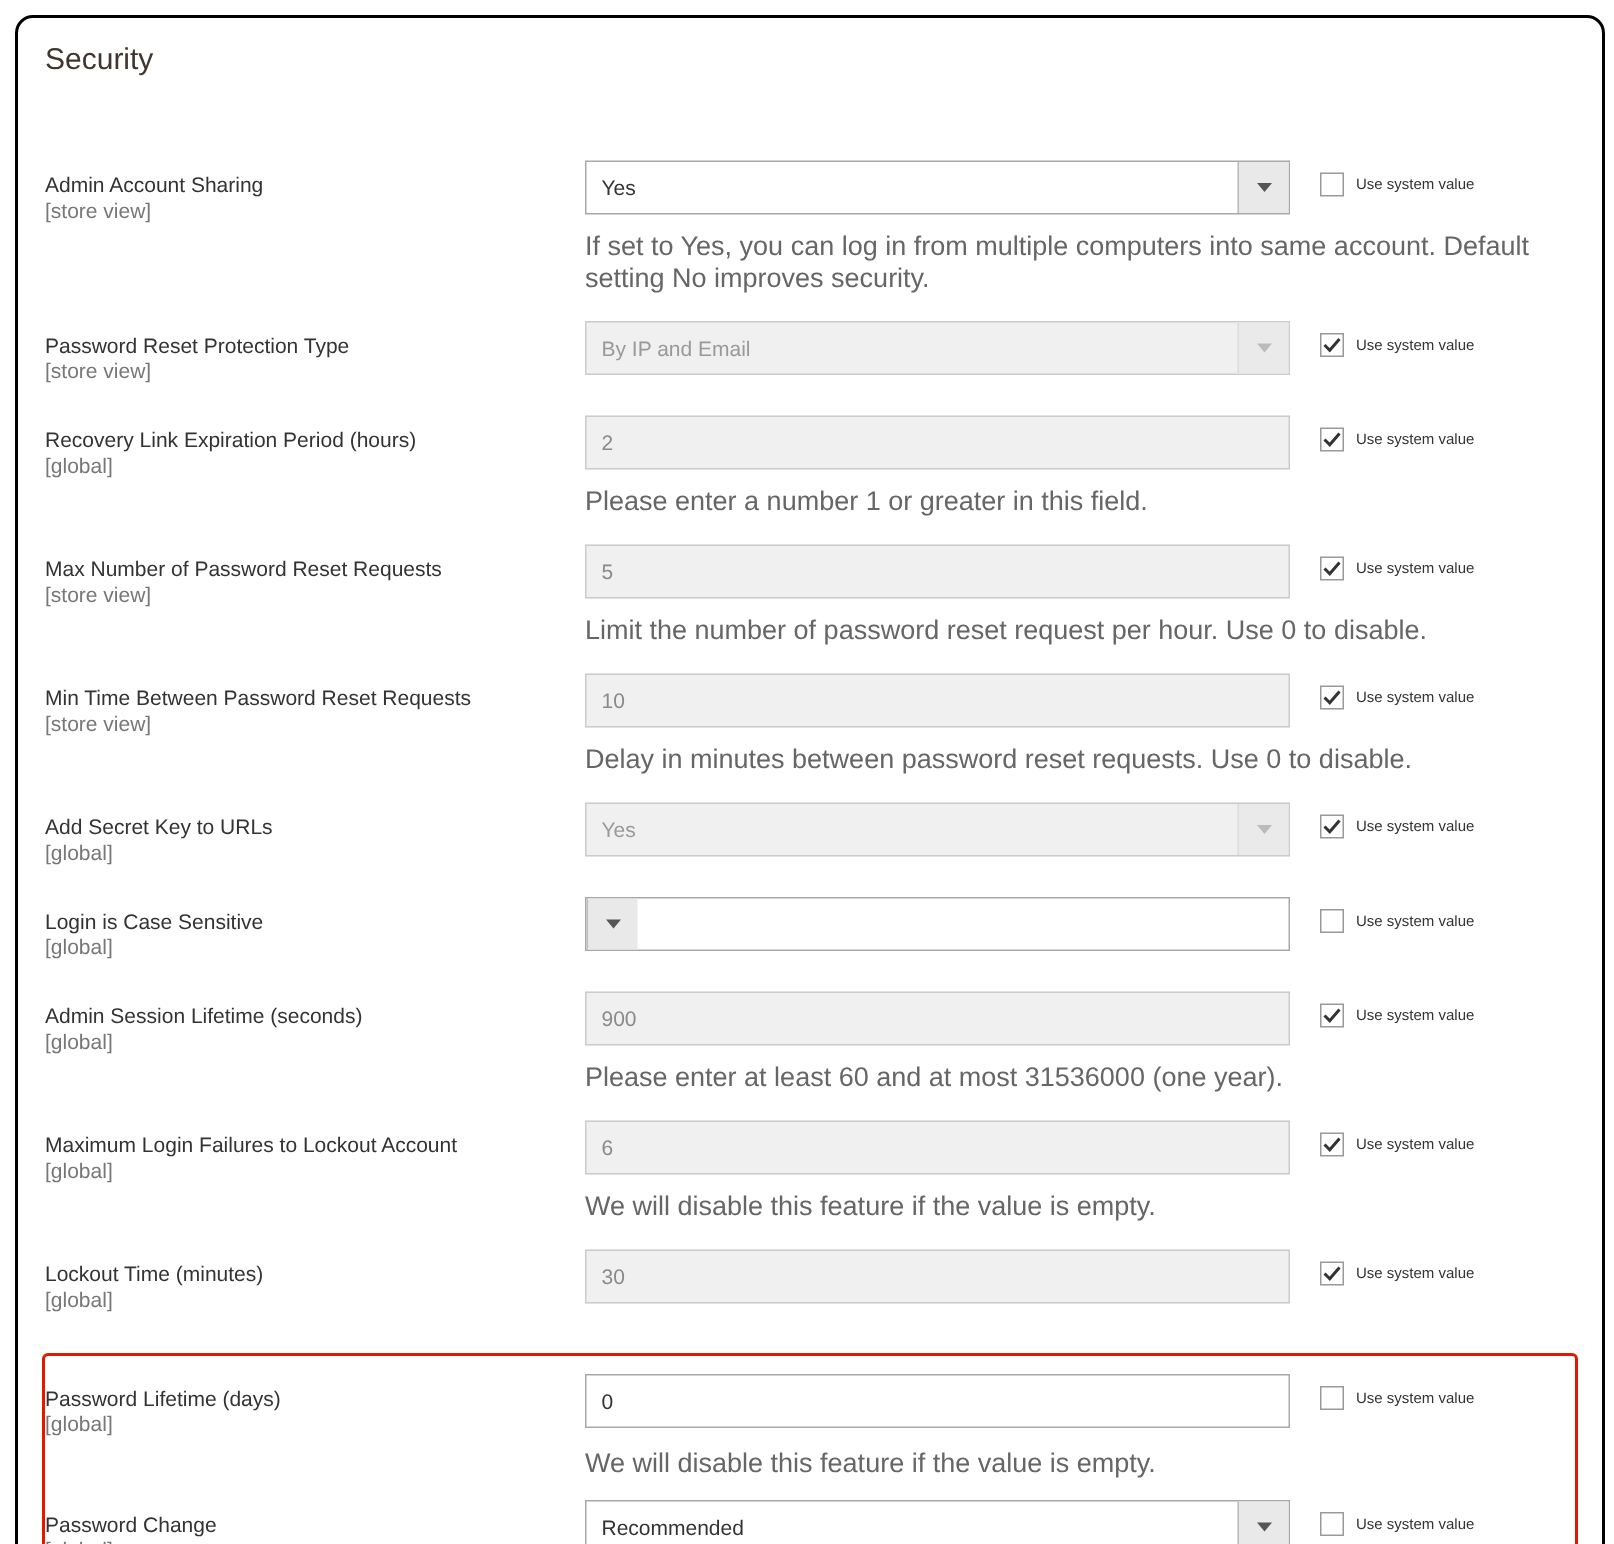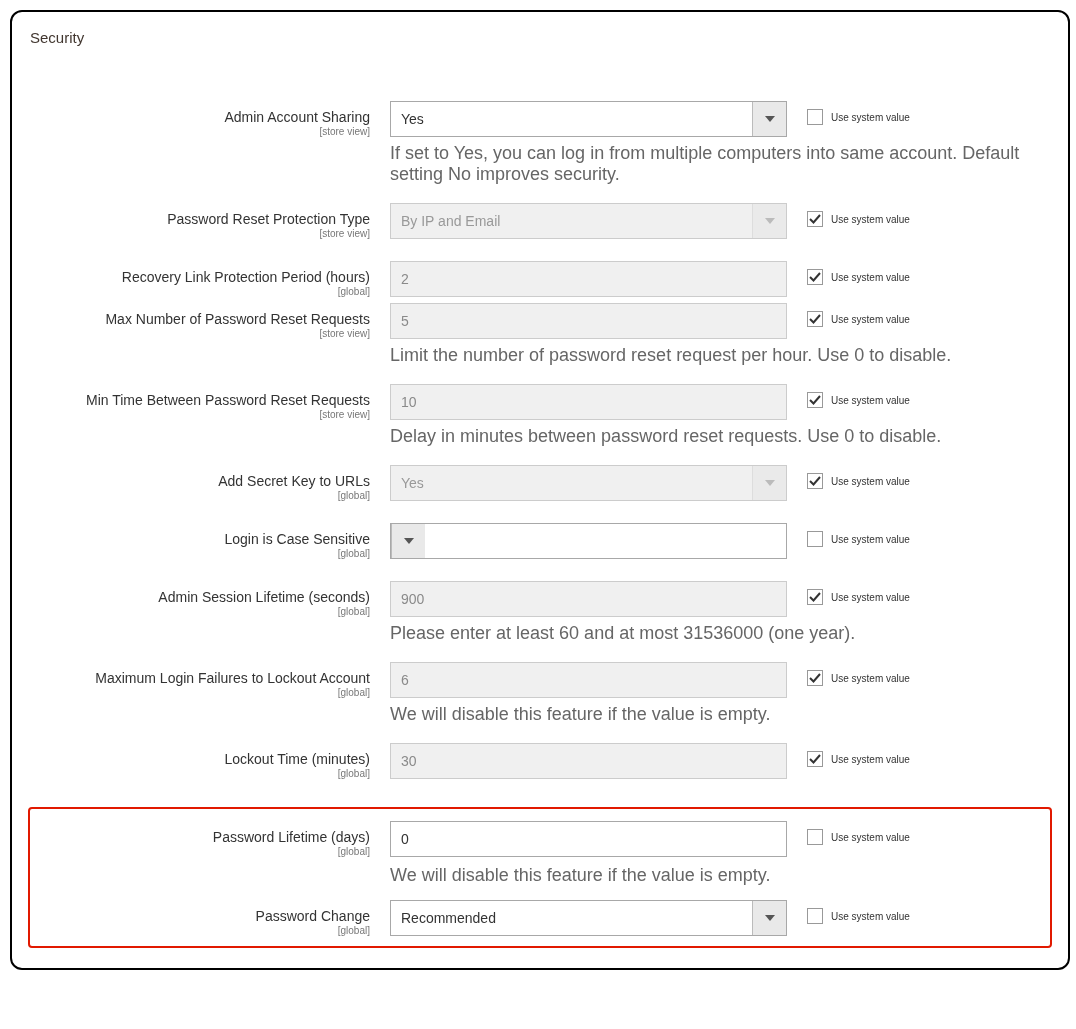--- a/index.html
+++ b/index.html
@@ -12,50 +12,49 @@
     font-size: 14px;
   }
   .panel {
     width: 1060px;
     border: 2px solid #000;
     border-radius: 12px;
     padding: 15px 18px 20px 18px;
     position: relative;
   }
   .section-title {
-    font-size: 15px;
+    font-size: 20px;
     color: #41362f;
     margin: 2px 0 55px 0;
     font-weight: 400;
   }
   .row {
     display: flex;
     align-items: flex-start;
     margin-bottom: 22px;
   }
   .row.has-note { margin-bottom: 6px; }
   .label-col {
     width: 360px;
-    text-align: right;
     padding-right: 20px;
     padding-top: 8px;
     flex-shrink: 0;
   }
   .label-text {
     color: #333;
     font-size: 14px;
   }
   .scope {
     display: block;
-    font-size: 10px;
+    font-size: 14px;
     color: #777;
     margin-top: 1px;
   }
   .field-col {
-    width: 397px;
+    width: 470px;
     flex-shrink: 0;
   }
   .sys-col {
     padding-left: 20px;
     display: flex;
     align-items: center;
     padding-top: 8px;
     flex-shrink: 0;
   }
   .note {
@@ -179,35 +178,36 @@
           <svg width="12" height="12" viewBox="0 0 12 12">
             <path d="M1 6 L4.5 9.5 L11 2" stroke="#333" stroke-width="2" fill="none"></path>
           </svg>
         </span>
       <span class="sys-label">Use system value</span>
     </div>
   </div>
 
   <div class="row has-note">
     <div class="label-col">
-      <span class="label-text">Recovery Link Protection Period (hours)</span>
+      <span class="label-text">Recovery Link Expiration Period (hours)</span>
       <span class="scope">[global]</span>
     </div>
     <div class="field-col">
       <input class="text-input disabled" readonly="" value="2" style="">
     </div>
     <div class="sys-col">
       <span class="chk checked">
           <svg width="12" height="12" viewBox="0 0 12 12">
             <path d="M1 6 L4.5 9.5 L11 2" stroke="#333" stroke-width="2" fill="none"></path>
           </svg>
         </span>
       <span class="sys-label">Use system value</span>
     </div>
   </div>
+  <div class="note">Please enter a number 1 or greater in this field.</div>
 
   <div class="row has-note">
     <div class="label-col">
       <span class="label-text">Max Number of Password Reset Requests</span>
       <span class="scope">[store view]</span>
     </div>
     <div class="field-col">
       <input class="text-input disabled" readonly="" value="5" style="">
     </div>
     <div class="sys-col">

